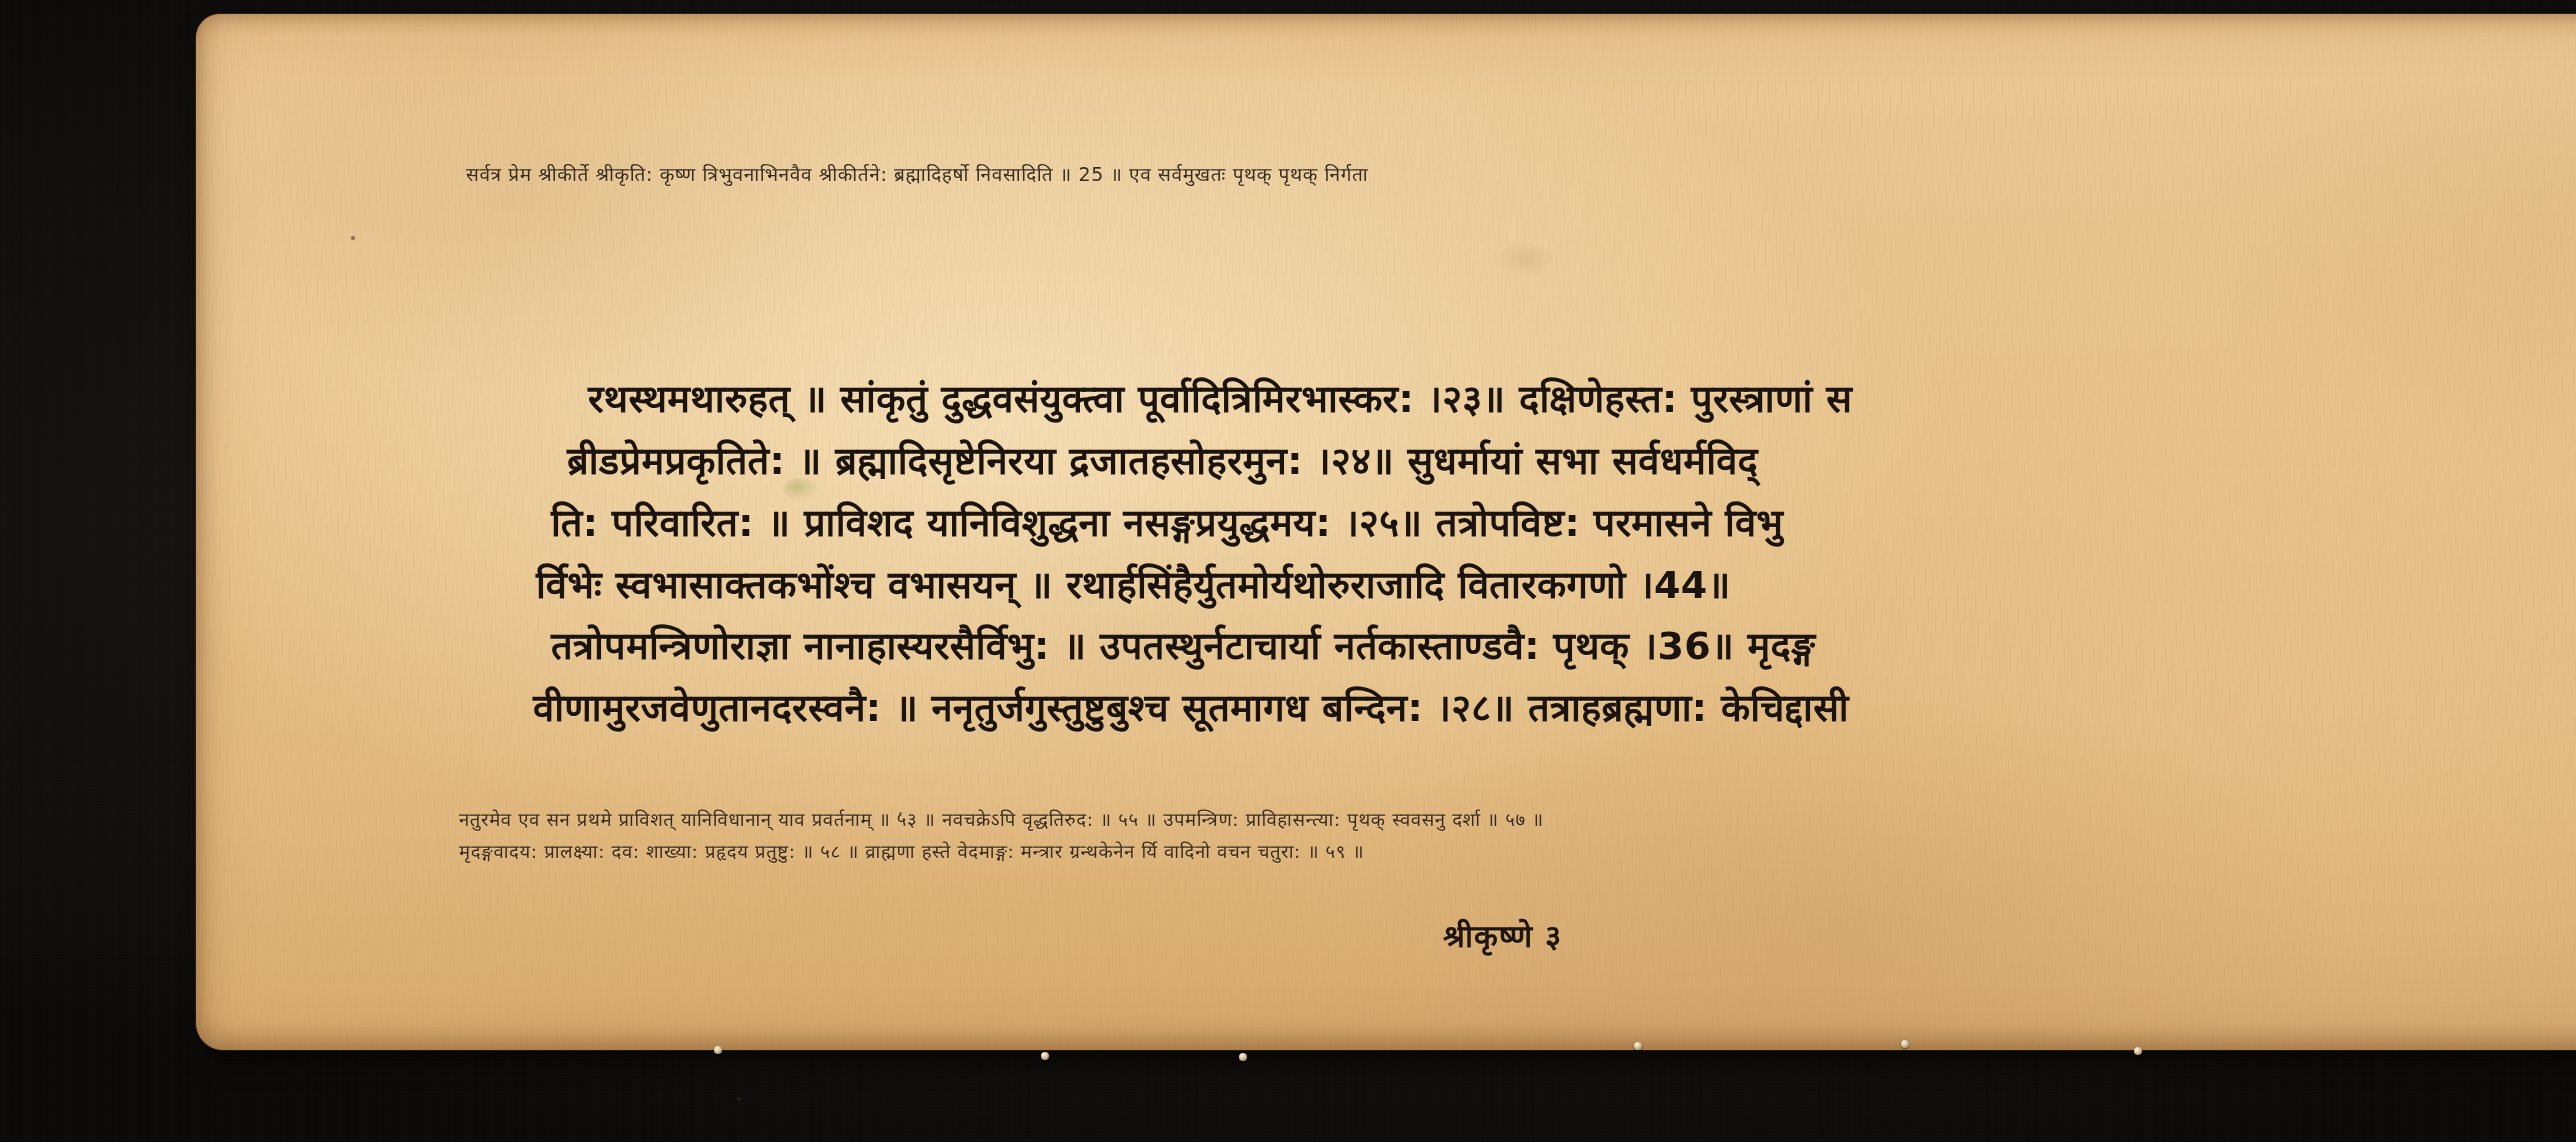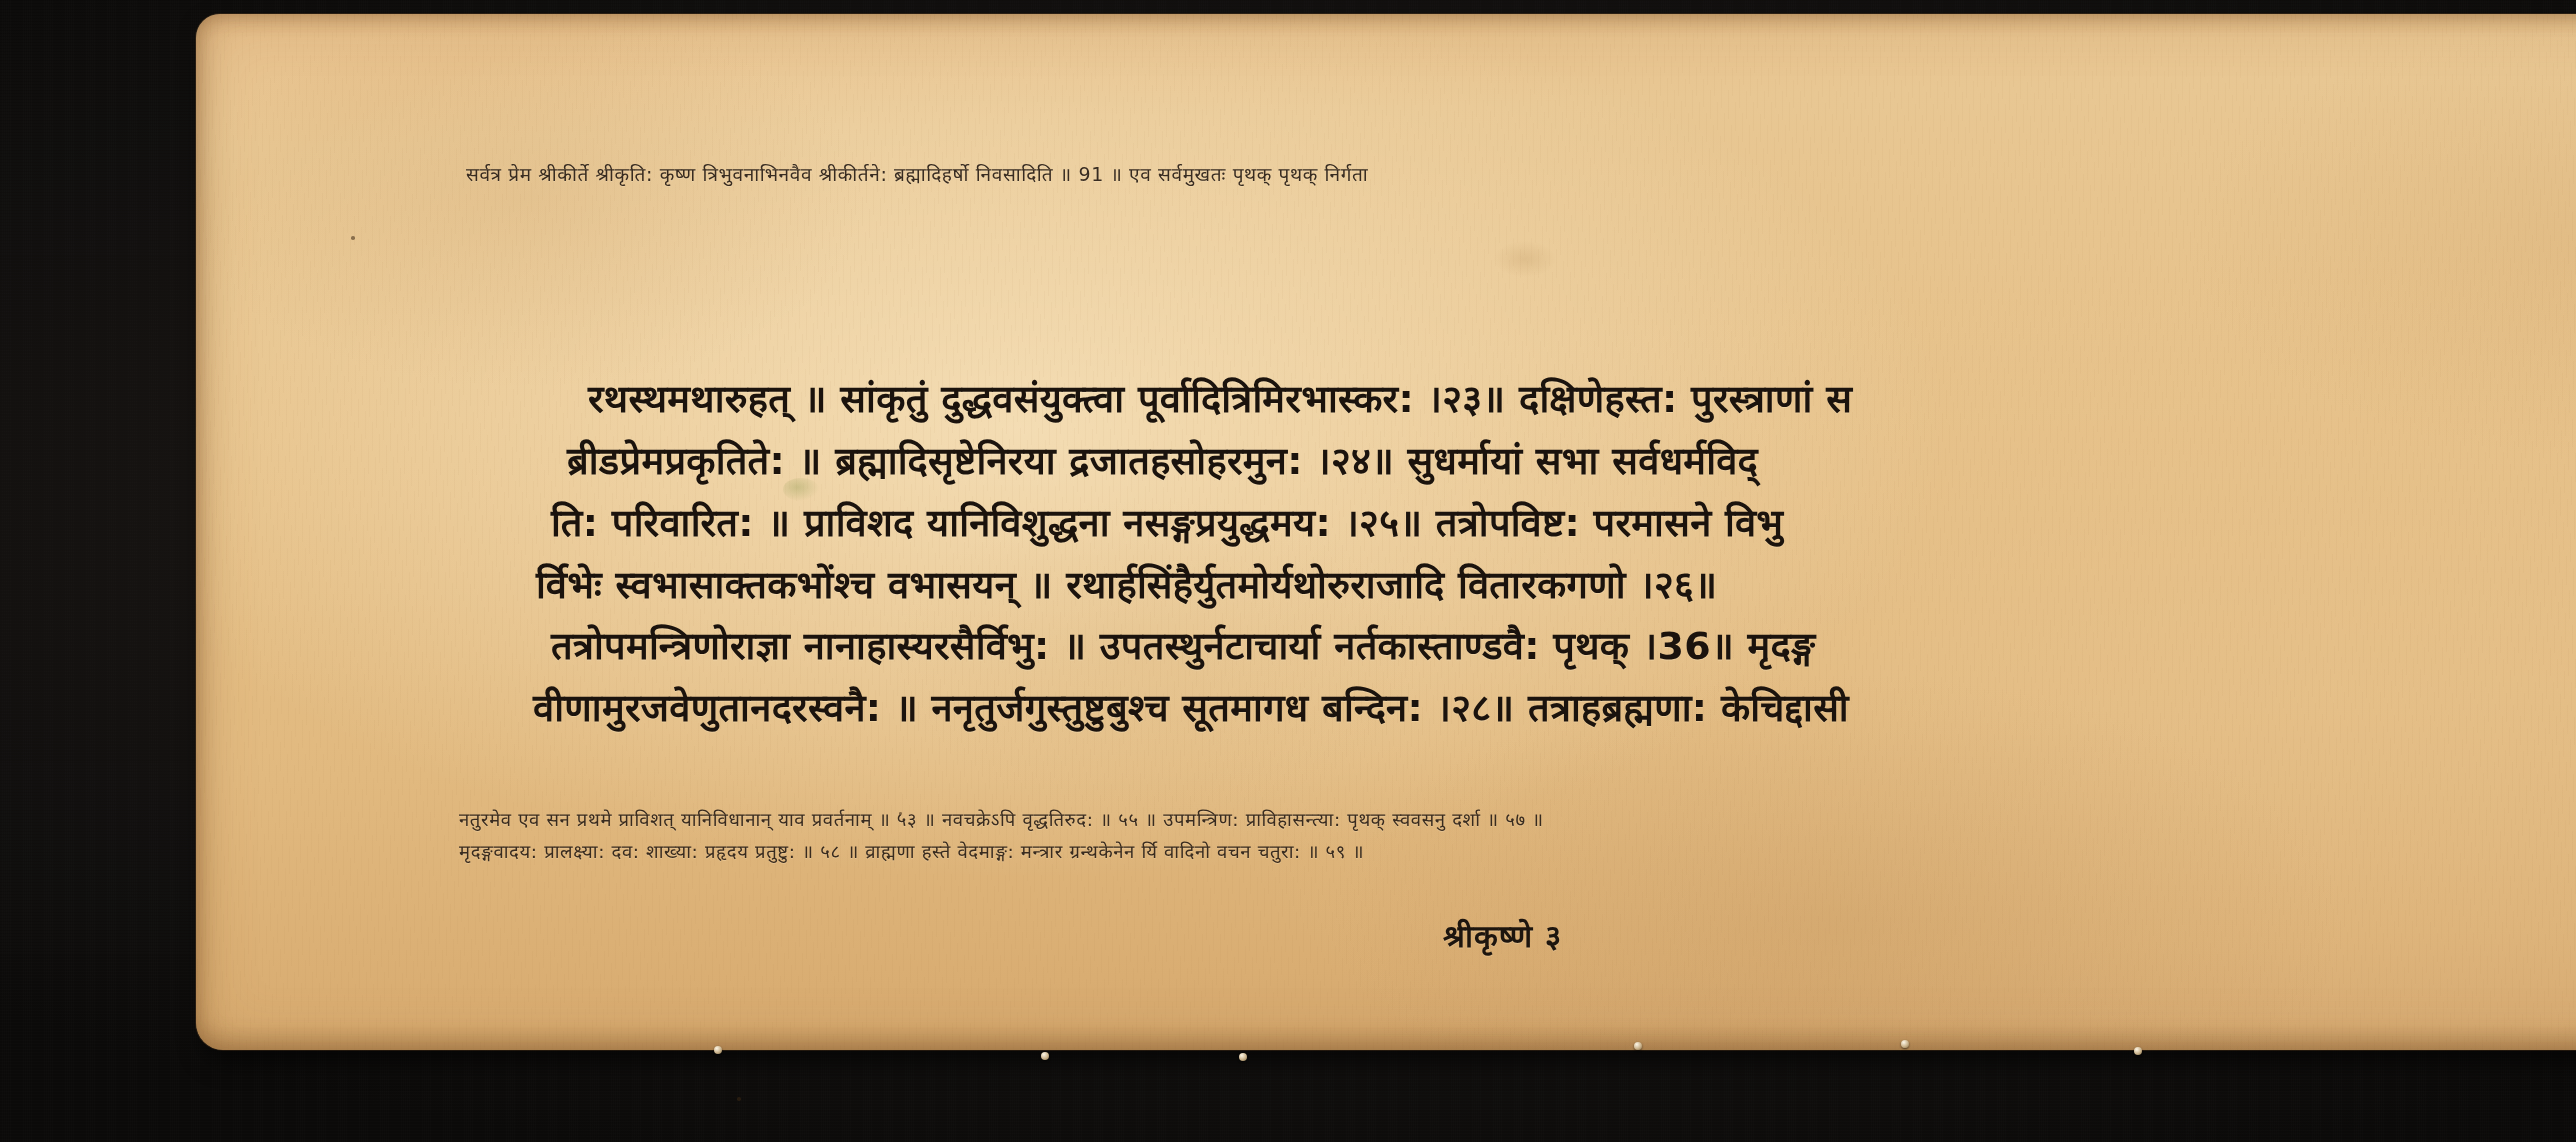--- a/index.html
+++ b/index.html
@@ -152,28 +152,28 @@
     <div class="leaf-mottle"></div>
 
     <div class="stain" style="left:587px; top:464px; width:36px; height:23px; background:radial-gradient(ellipse at 40% 40%, rgba(120,140,60,0.30), rgba(120,140,60,0) 72%);"></div>
     <div class="stain" style="left:1298px; top:227px; width:62px; height:36px; background:radial-gradient(ellipse at 50% 50%, rgba(160,115,60,0.16), rgba(160,115,60,0) 72%);"></div>
 
     <div class="speck" style="left:155px; top:222px;"></div>
 
     <div class="speck" style="left:703px; top:798px; width:2.6px; height:2.6px;"></div>
 
     <div id="top-marginalia">
-      <div class="text-line" style="left:270px; top:147px;">सर्वत्र प्रेम श्रीकीर्ते श्रीकृति: कृष्ण त्रिभुवनाभिनवैव श्रीकीर्तने: ब्रह्मादिहर्षो निवसादिति ॥ 91 ॥ एव सर्वमुखतः पृथक् पृथक् निर्गता</div>
+      <div class="text-line" style="left:270px; top:147px;">सर्वत्र प्रेम श्रीकीर्ते श्रीकृति: कृष्ण त्रिभुवनाभिनवैव श्रीकीर्तने: ब्रह्मादिहर्षो निवसादिति ॥ 25 ॥ एव सर्वमुखतः पृथक् पृथक् निर्गता</div>
     </div>
 
     <div id="main-body">
       <div class="text-line" style="left:392px; top:309px;">रथस्थमथारुहत् ॥ सांकृतुं दुद्धवसंयुक्त्वा पूर्वादित्रिमिरभास्कर: ।२३॥ दक्षिणेहस्त: पुरस्त्राणां स</div>
       <div class="text-line" style="left:371px; top:371px;">ब्रीडप्रेमप्रकृतिते: ॥ ब्रह्मादिसृष्टेनिरया द्रजातहसोहरमुन: ।२४॥ सुधर्मायां सभा सर्वधर्मविद्</div>
       <div class="text-line" style="left:355px; top:433px;text-align:center;">ति: परिवारित: ॥ प्राविशद यानिविशुद्धना नसङ्गप्रयुद्धमय: ।२५॥ तत्रोपविष्ट: परमासने विभु</div>
-      <div class="text-line" style="left:340px; top:495px;">र्विभेः स्वभासाक्तकभोंश्च वभासयन् ॥ रथार्हसिंहैर्युतमोर्यथोरुराजादि वितारकगणो ।२६॥</div>
+      <div class="text-line" style="left:340px; top:495px;">र्विभेः स्वभासाक्तकभोंश्च वभासयन् ॥ रथार्हसिंहैर्युतमोर्यथोरुराजादि वितारकगणो ।44॥</div>
       <div class="text-line" style="left:355px; top:556px;">तत्रोपमन्त्रिणोराज्ञा नानाहास्यरसैर्विभु: ॥ उपतस्थुर्नटाचार्या नर्तकास्ताण्डवै: पृथक् ।36॥ मृदङ्ग</div>
       <div class="text-line" style="left:337px; top:618px;">वीणामुरजवेणुतानदरस्वनै: ॥ ननृतुर्जगुस्तुष्टुबुश्च सूतमागध बन्दिन: ।२८॥ तत्राहब्रह्मणा: केचिद्दासी</div>
     </div>
 
     <div id="bottom-marginalia">
       <div class="text-line" style="left:263px; top:750px;margin-top:42px;">नतुरमेव एव सन प्रथमे प्राविशत् यानिविधानान् याव प्रवर्तनाम् ॥ ५३ ॥ नवचक्रेऽपि वृद्धतिरुद: ॥ ५५ ॥ उपमन्त्रिण: प्राविहासन्त्या: पृथक् स्ववसनु दर्शा ॥ ५७ ॥</div>
       <div class="text-line" style="left:263px; top:824px;">मृदङ्गवादय: प्रालक्ष्या: दव: शाख्या: प्रहृदय प्रतुष्टु: ॥ ५८ ॥ व्राह्मणा हस्ते वेदमाङ्ग: मन्त्रार ग्रन्थकेनेन र्यि वादिनो वचन चतुरा: ॥ ५९ ॥</div>
     </div>
 
     <div id="colophon">

